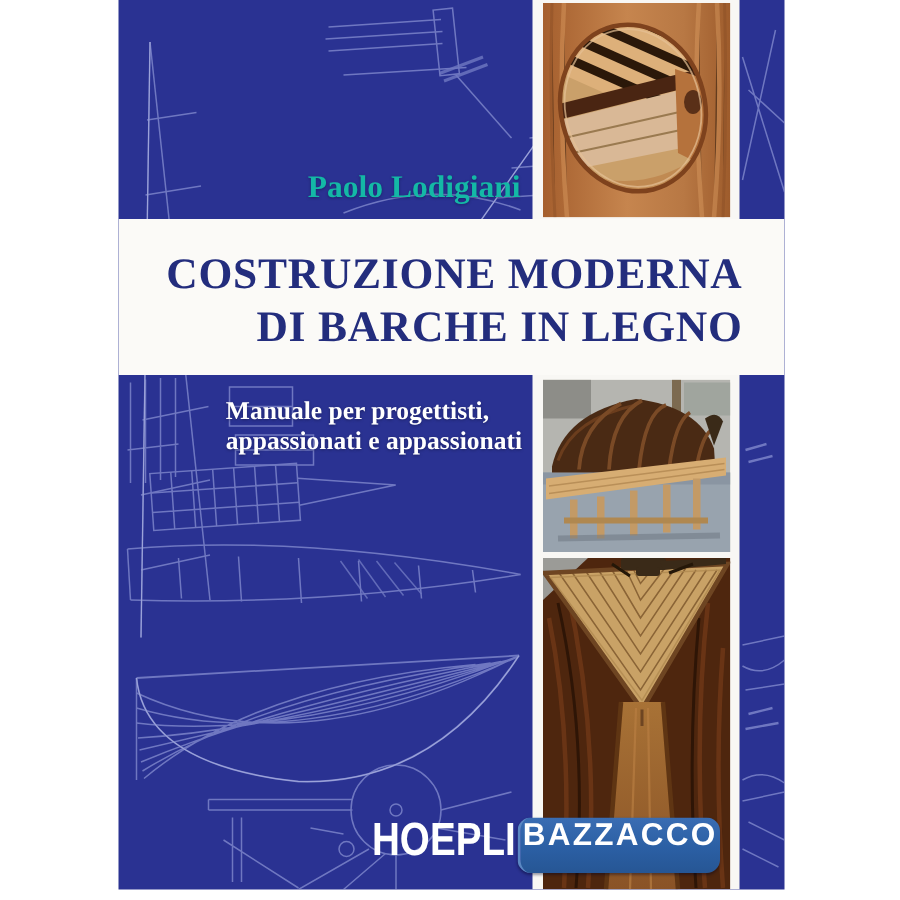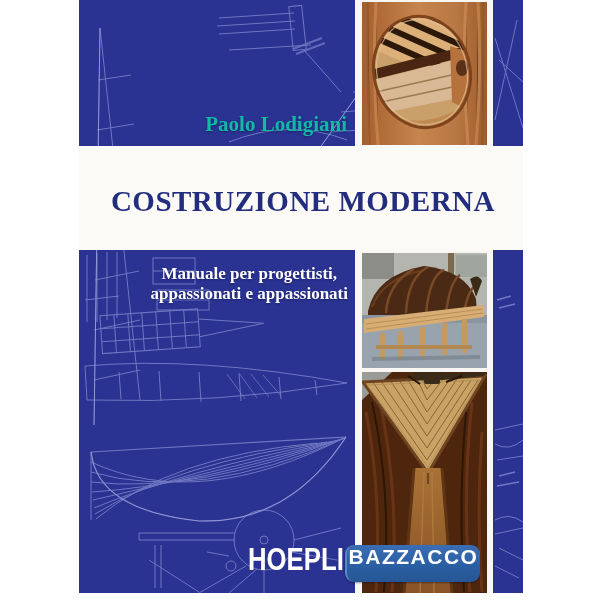--- a/index.html
+++ b/index.html
@@ -15,21 +15,21 @@
 
   
   .title-band{position:absolute;left:0;top:146px;width:444px;height:104px;background:#fbfaf7;
               display:flex;flex-direction:column;justify-content:center;box-sizing:border-box;
               padding:6px 28px 0 0;text-align:right;}
   .title-line{color:#232d7d;font-weight:bold;font-size:29px;line-height:35px;letter-spacing:.5px;}
 
   .author{position:absolute;top:111px;right:176px;color:#14b8a6;font-weight:bold;font-size:21px;
           line-height:26px;text-shadow:0 1px 2px rgba(0,0,20,.35);}
   .subtitle{position:absolute;top:264px;right:175px;color:#ffffff;font-weight:bold;font-size:17px;
-            line-height:20px;text-align:center;text-shadow:0 1px 2px rgba(0,0,20,.35);}
+            line-height:20px;text-align:left;text-shadow:0 1px 2px rgba(0,0,20,.35);}
 
   .publisher{position:absolute;left:169px;top:543px;color:#ffffff;
              font-family:"Liberation Sans",sans-serif;font-weight:bold;font-size:31px;line-height:33px;
              transform:scaleX(.83);transform-origin:left center;letter-spacing:0px;}
   .badge{position:absolute;left:266px;top:545px;width:133px;height:37px;border-radius:9px;
          background:linear-gradient(180deg,#3a6db3 0%,#2b5fa4 55%,#265694 100%);
          border-left:2px solid #5b88c2;box-shadow:0 1px 2px rgba(0,0,30,.4);
          display:flex;justify-content:center;}
   .badge span{color:#ffffff;font-family:"Liberation Sans",sans-serif;font-weight:bold;
               font-size:21px;letter-spacing:1.5px;}
@@ -231,20 +231,21 @@
           </g>
           <path d="M66,101 L66,112" stroke="#6e4522" stroke-width="2"></path>
         </svg>
       </div>
     </div>
 
     <div class="author">Paolo Lodigiani</div>
 
     <div class="title-band">
       <div class="title-line">COSTRUZIONE MODERNA</div>
+      <div class="title-line">DI BARCHE IN LEGNO</div>
     </div>
 
     <div class="subtitle">
       <div>Manuale per progettisti,</div>
       <div>appassionati e appassionati</div>
     </div>
 
     <div class="publisher">HOEPLI</div>
 
     <div class="badge">

